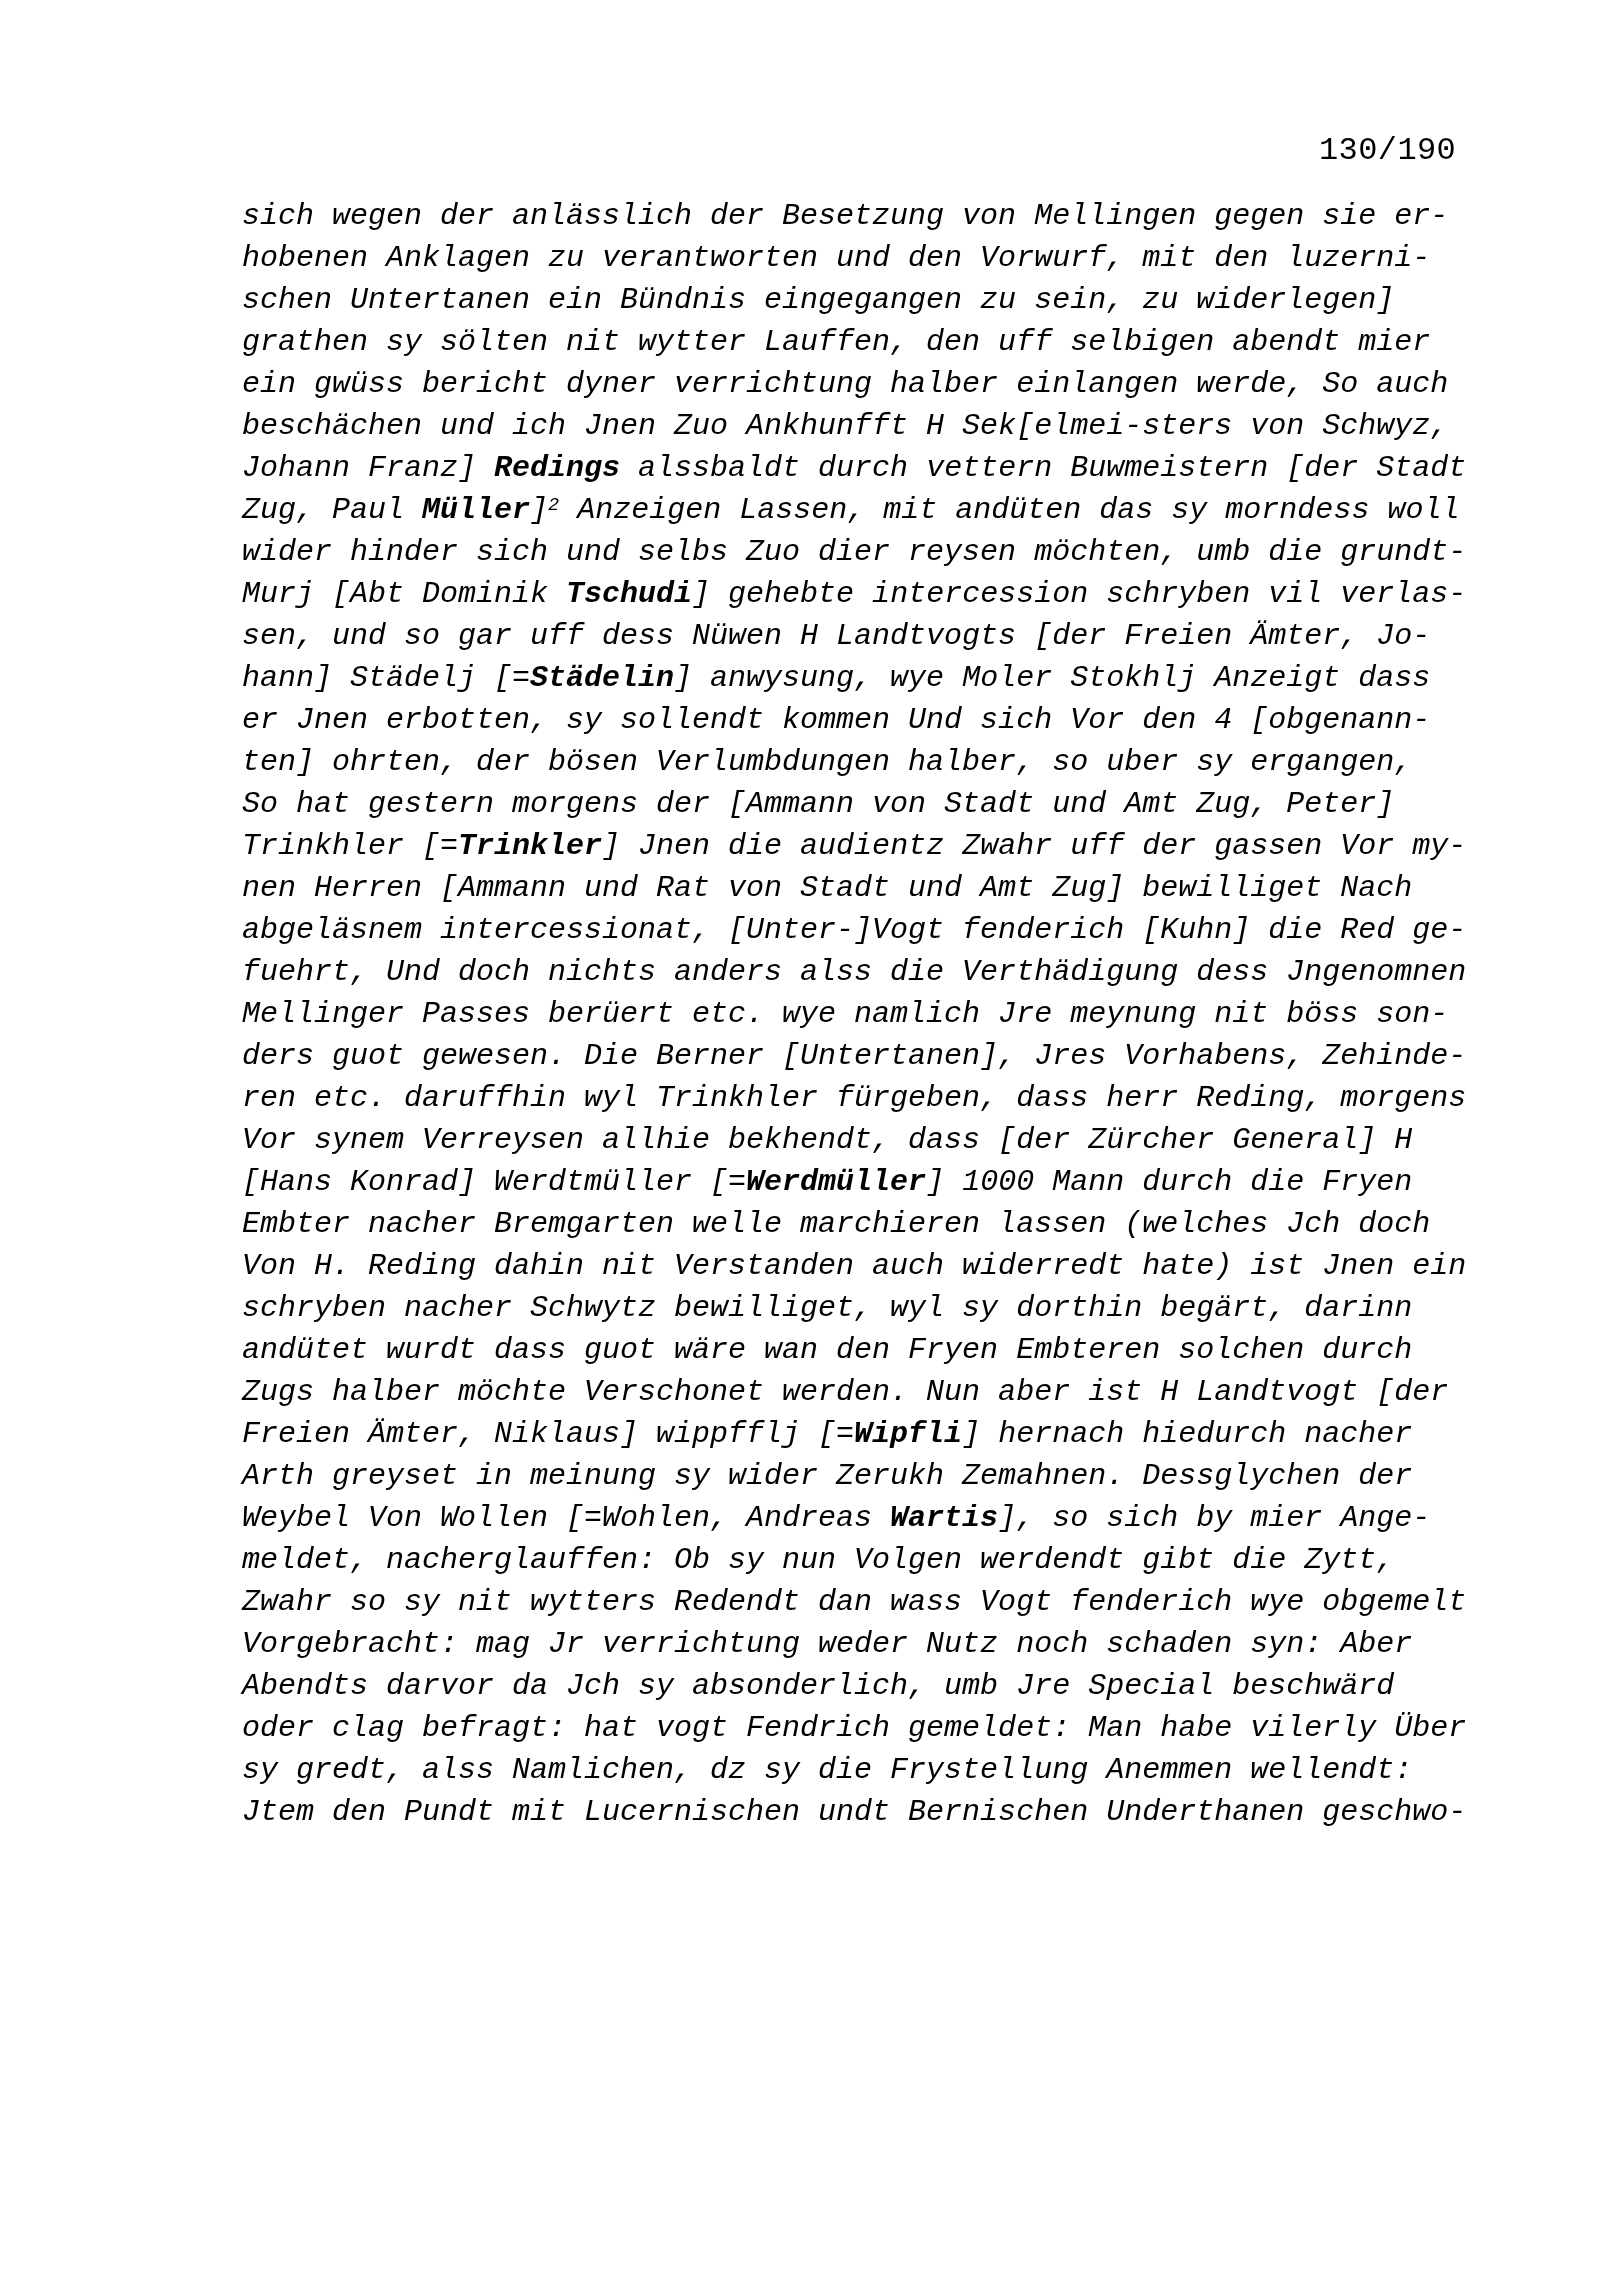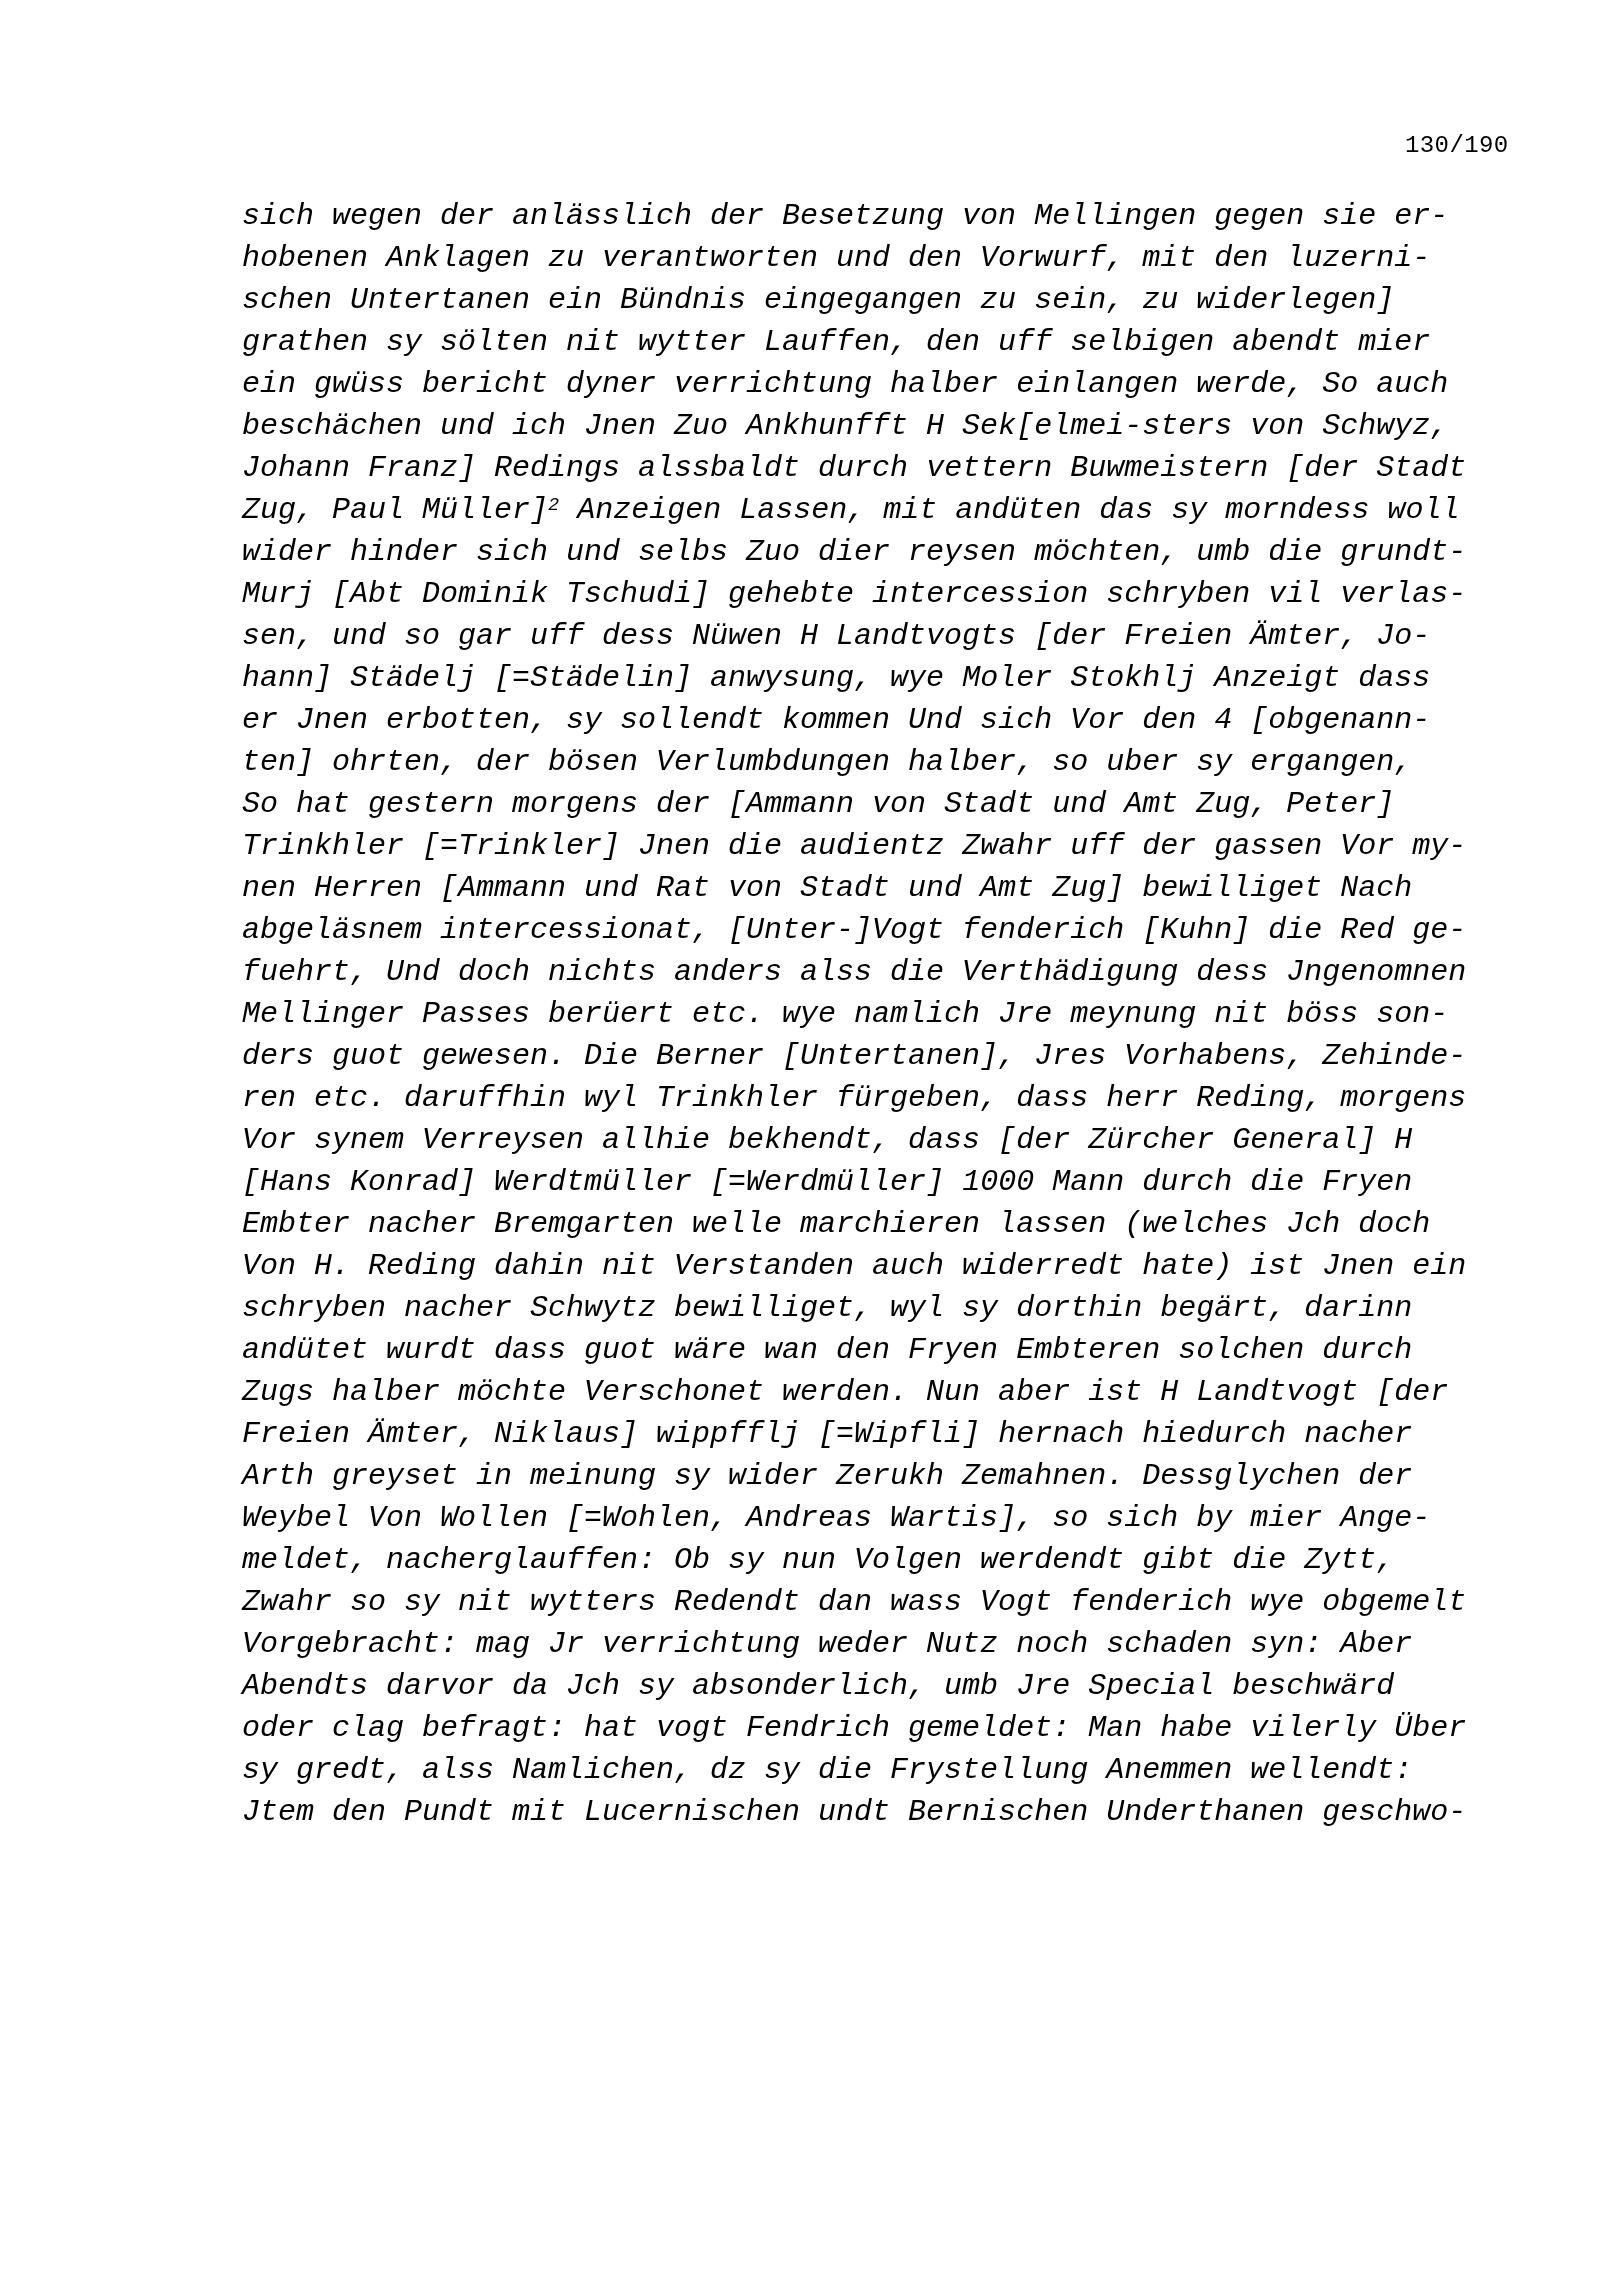--- a/index.html
+++ b/index.html
@@ -10,42 +10,42 @@
     width: 1622px;
     height: 2295px;
     background: #ffffff;
     position: relative;
     color: #000000;
     font-family: "Liberation Mono", "DejaVu Sans Mono", monospace;
     overflow: hidden;
   }
   .page-number {
     position: absolute;
-    left: 1405px;
+    left: 1319px;
     top: 132px;
-    font-size: 24px;
+    font-size: 32px;
     font-style: normal;
     letter-spacing: 0.4px;
     white-space: pre;
   }
   .text-block {
     position: absolute;
     left: 242px;
     top: 195px;
     font-size: 30px;
     line-height: 42px;
     font-style: italic;
     font-weight: 500;
   }
   .line {
     white-space: pre;
     height: 42px;
   }
   .seg { font-style: italic; }
-  .b { font-weight: normal; }
+  .b { font-weight: bold; }
   .sup {
     font-size: 0.62em;
     position: relative;
     top: -0.45em;
     line-height: 0;
   }
 </style>
 </head>
 <body>
 

